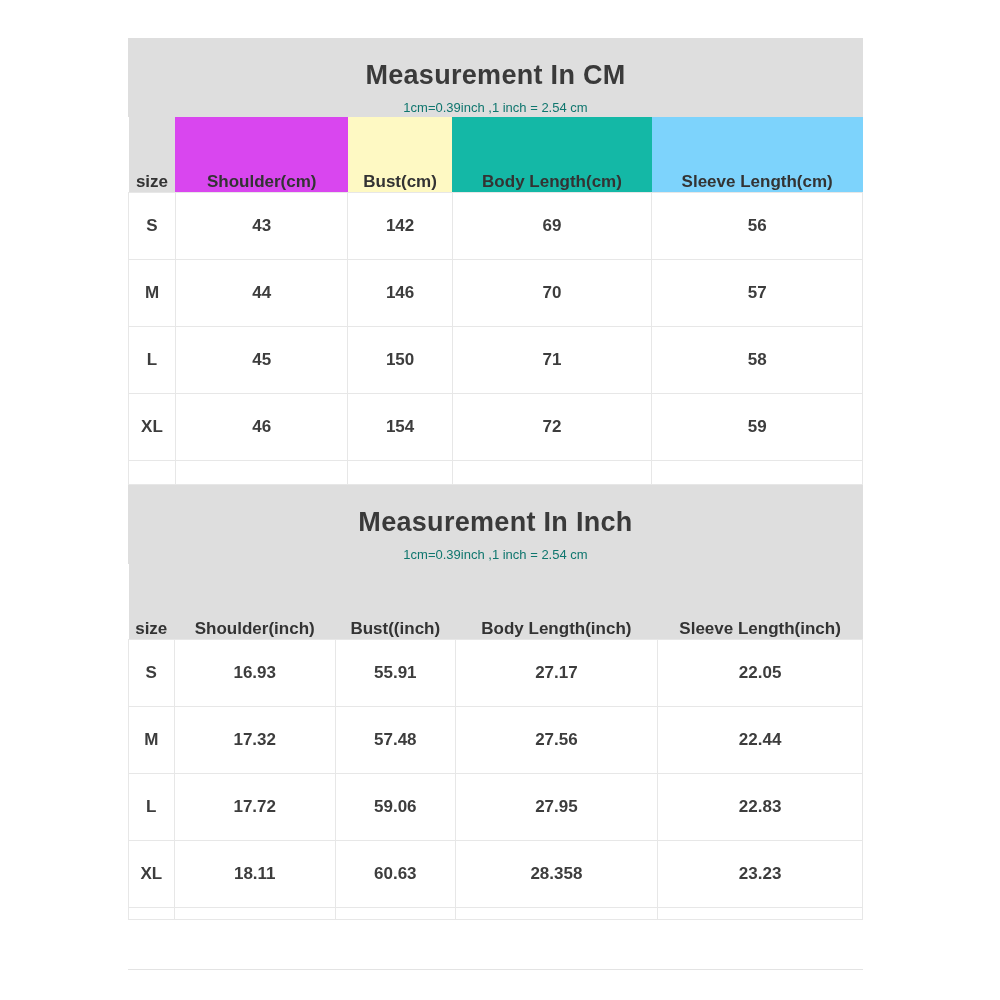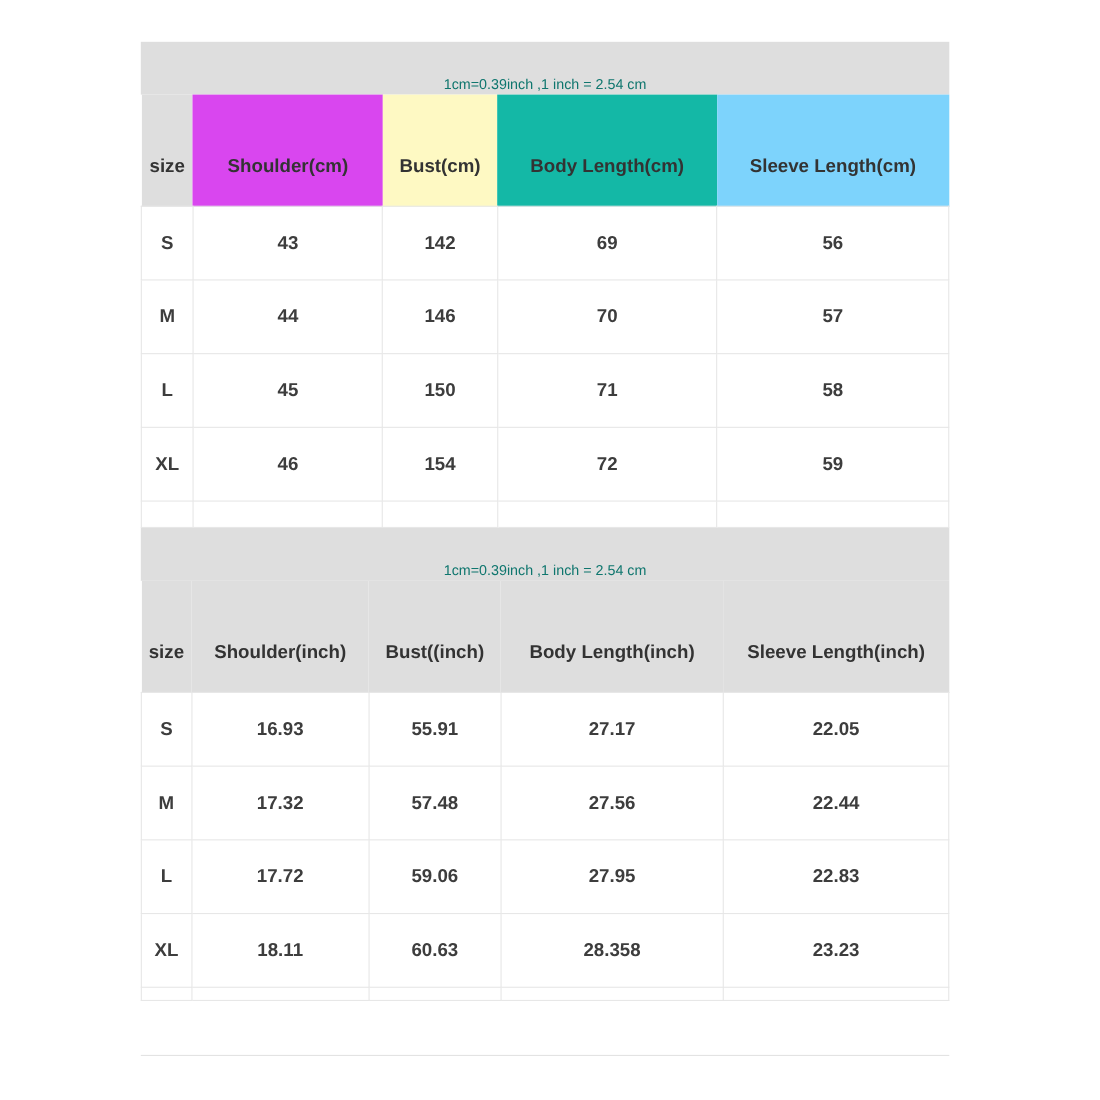--- a/index.html
+++ b/index.html
@@ -9,21 +9,21 @@
     -webkit-font-smoothing:antialiased;
   }
   .sheet { position:absolute; left:128px; top:38px; width:735px; }
 
   .section-head { background:#dedede; text-align:center; padding-top:22px; }
   .section-title { font-size:27px; font-weight:bold; color:#3a3a3a; letter-spacing:.3px; }
   .section-sub { font-size:13px; color:#0f766e; margin-top:9px; padding-bottom:2px; }
 
   table { width:100%; border-collapse:collapse; table-layout:fixed; }
   thead th {
-    background:#dedede; height:74px; vertical-align:bottom; padding-bottom:26px;
+    background:#dedede; height:74px; vertical-align:bottom; padding-bottom:0;
     font-size:17px; font-weight:bold; color:#333333; text-align:center;
   }
   tbody td {
     background:#ffffff; border:1px solid #e7e7e7; height:64px;
     text-align:center; vertical-align:middle;
     font-size:17px; font-weight:bold; color:#3d3d3d;
   }
   tbody tr.filler td { height:21px; }
   tbody tr.filler-sm td { height:9px; }
 
@@ -50,20 +50,21 @@
   .in-col-body   { width:27.6%; }
   .in-col-sleeve { width:27.9%; }
 </style>
 </head>
 <body>
 
 <div class="sheet">
 
   <div>
     <div class="section-head" style="background: rgb(222, 222, 222);">
+      <div class="section-title">Measurement In CM</div>
       <div class="section-sub">1cm=0.39inch ,1 inch = 2.54 cm</div>
     </div>
     <table>
       <colgroup>
         <col class="cm-col-size">
           <col class="cm-col-shoulder">
           <col class="cm-col-bust">
           <col class="cm-col-body">
           <col class="cm-col-sleeve">
       </colgroup>
@@ -111,20 +112,21 @@
             <td></td>
             <td></td>
             <td></td>
         </tr>
       </tbody>
     </table>
   </div>
 
   <div>
     <div class="section-head" style="background: rgb(222, 222, 222);">
+      <div class="section-title">Measurement In Inch</div>
       <div class="section-sub">1cm=0.39inch ,1 inch = 2.54 cm</div>
     </div>
     <table>
       <colgroup>
         <col class="in-col-size">
           <col class="in-col-shoulder">
           <col class="in-col-bust">
           <col class="in-col-body">
           <col class="in-col-sleeve">
       </colgroup>

